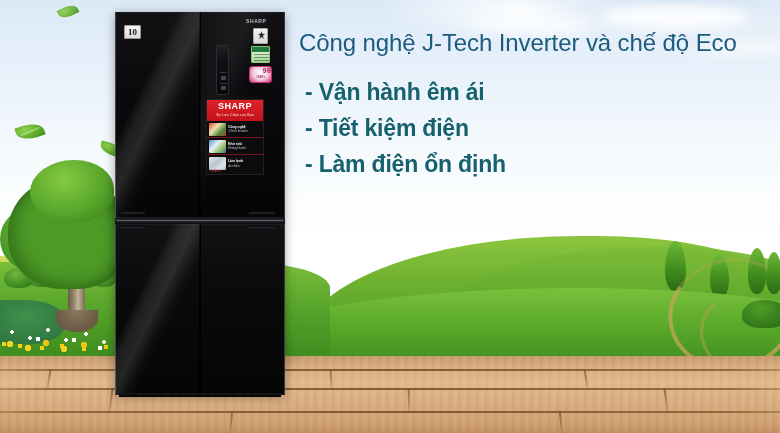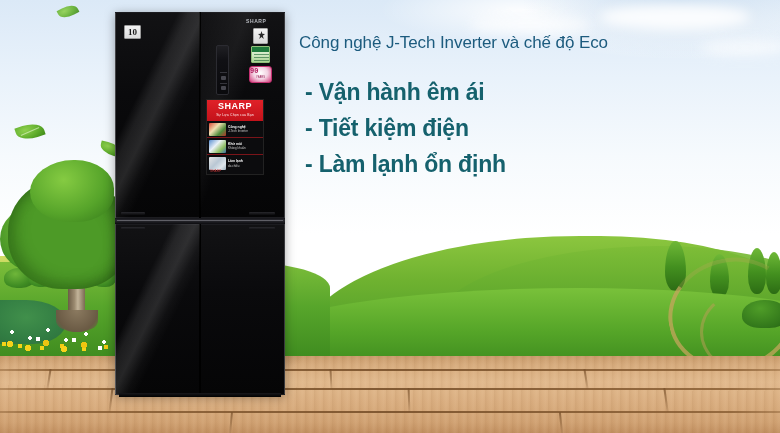--- a/index.html
+++ b/index.html
@@ -450,21 +450,21 @@
     left: 249px; top: 66px;
     width: 23px; height: 17px;
     border-radius: 3px;
     background: radial-gradient(ellipse at 50% 40%, #ffffff 0%, #f3d2e2 48%, #d23a7a 100%);
     border: 1px solid #c23070;
     box-sizing: border-box;
     overflow: hidden;
   }
   .anniv-num {
     display: block;
-    text-align: left;
+    text-align: right;
     font-size: 7px;
     line-height: 9px;
     font-weight: 700;
     color: #b01e5e;
     font-family: Liberation Mono, monospace;
   }
   .anniv-sub {
     display: block;
     text-align: center;
     font-size: 2.6px;
@@ -548,21 +548,21 @@
     left: 3px; bottom: 1px;
     font-size: 3px;
     color: #d23a3a;
     letter-spacing: .2px;
   }
 
   
   .headline {
     position: absolute;
     left: 299px; top: 28px;
-    font-size: 17px;
+    font-size: 24px;
     line-height: 30px;
     font-weight: 400;
     color: #1c5b7e;
     white-space: nowrap;
     letter-spacing: -.1px;
   }
   .bullets {
     position: absolute;
     left: 305px; top: 74px;
     width: 420px;
@@ -728,16 +728,16 @@
     </div>
 
     <span class="feat-foot">SHARP</span>
   </div>
 
   <div class="headline">Công nghệ J-Tech Inverter và chế độ Eco</div>
 
   <div class="bullets">
     <div class="bullet">- Vận hành êm ái</div>
     <div class="bullet">- Tiết kiệm điện</div>
-    <div class="bullet">- Làm lạnh ổn định</div>
+    <div class="bullet">- Làm điện ổn định</div>
   </div>
 
 </div>
 
 </body></html>

